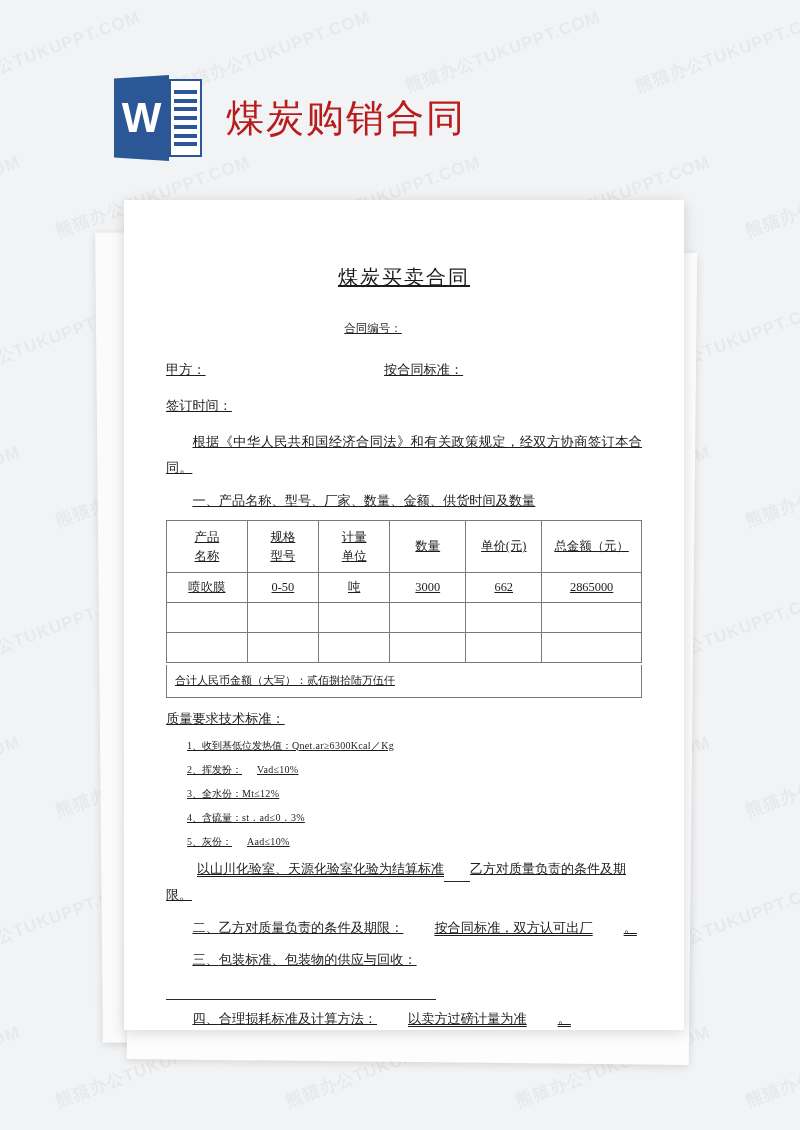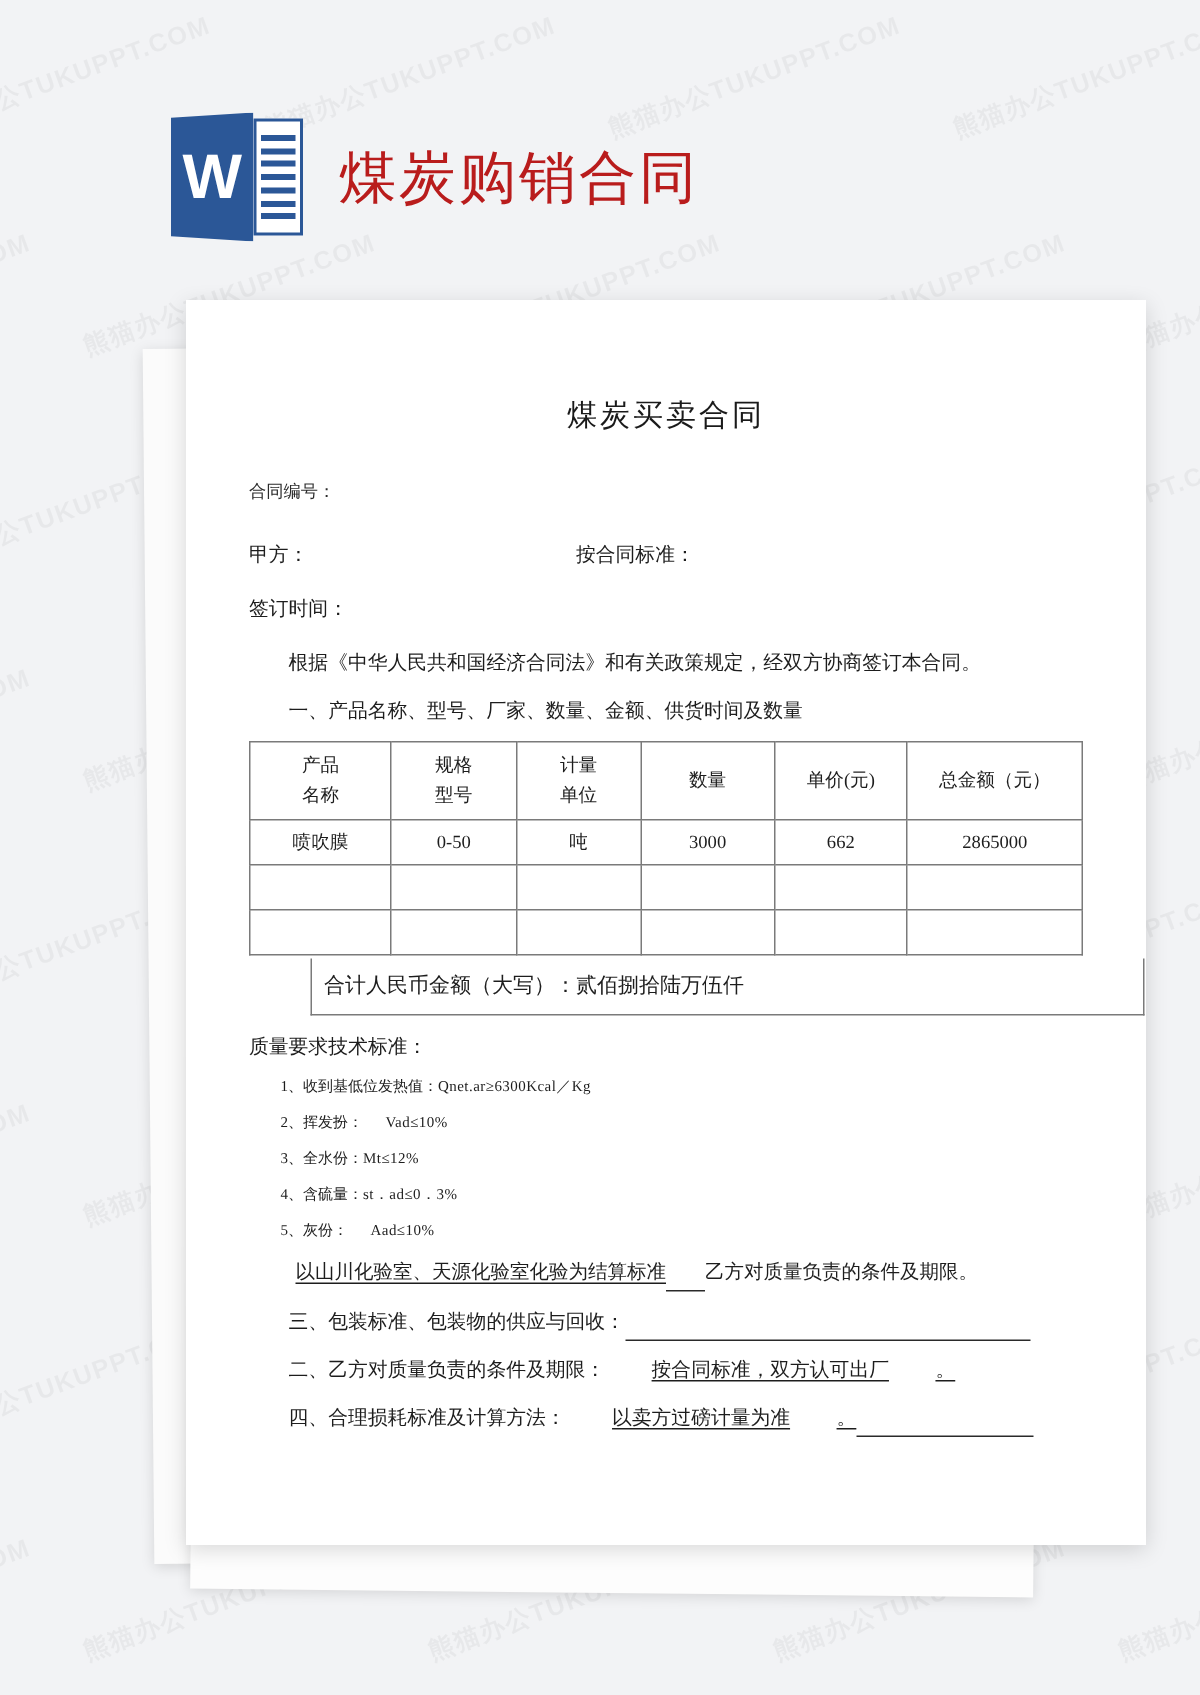--- a/index.html
+++ b/index.html
@@ -111,43 +111,44 @@
     background: #fdfdfd;
     box-shadow: 0 2px 9px rgba(0,0,0,0.12);
     transform: rotate(0.6deg);
     z-index: 2;
   }
 
   
   #document-page {
     position: absolute;
     left: 124px; top: 200px;
-    width: 640px; height: 830px;
+    width: 560px; height: 830px;
     background: #ffffff;
     box-shadow: 0 3px 14px rgba(0,0,0,0.15);
     z-index: 4;
     overflow: hidden;
     color: #1d1d1d;
+    text-decoration: underline;
   }
   .page-inner {
     padding: 58px 42px 0 42px;
     font-size: 13.2px;
     line-height: 1.95;
   }
 
   .contract-title {
     text-align: center;
     font-size: 20px;
     letter-spacing: 2px;
     margin: 0 0 2px 0;
     font-weight: normal;
     color: #1a1a1a;
   }
   .contract-no {
-    text-align: left;
+    text-align: center;
     font-size: 11.5px;
     padding-right: 62px;
     margin-bottom: 18px;
     color: #2a2a2a;
     margin-top: 20px;
   }
 
   .party-row {
     display: flex;
     margin-bottom: 10px;
@@ -190,23 +191,22 @@
   td.col-spec   { width: 15%; }
   td.col-unit   { width: 15%; }
   td.col-qty    { width: 16%; }
   td.col-price  { width: 16%; }
   td.col-total  { width: 21%; }
   .hdr-stack span { display: block; }
 
   table.total-table {
     width: 100%;
     border-collapse: collapse;
-    font-size: 14px;
+    font-size: 11px;
     margin-bottom: 8px;
-    margin-left: 41px;
   }
   table.total-table td {
     border: 1px solid #7a7a7a;
     border-top: none;
     padding: 5px 8px;
     height: 30px;
     text-align: left;
   }
 
   .quality-head {
@@ -386,20 +386,20 @@
     <p class="quality-head">质量要求技术标准：</p>
 
     <p class="quality-item"><span>1、</span><span>收到基低位发热值：</span><span class="q-code">Qnet.ar≥6300Kcal／Kg</span></p>
     <p class="quality-item"><span>2、</span><span>挥发扮：</span><span class="q-gap"></span><span class="q-code">Vad≤10%</span></p>
     <p class="quality-item"><span>3、</span><span>全水份：</span><span class="q-code">Mt≤12%</span></p>
     <p class="quality-item"><span>4、</span><span>含硫量：</span><span class="q-code">st．ad≤0．3%</span></p>
     <p class="quality-item"><span>5、</span><span>灰份：</span><span class="q-gap"></span><span class="q-code">Aad≤10%</span></p>
 
     <p class="settle-line"><span class="u">以山川化验室、天源化验室化验为结算标准</span><span class="u-blank" style="width:26px"></span><span>乙方对质量负责的条件及期限。</span></p>
 
+    <p class="clause"><span>二、</span><span>乙方对质量负责的条件及期限：</span><span class="u">按合同标准，双方认可出厂</span><span class="u">。</span></p>
+
     <p class="clause"><span>三、</span><span>包装标准、包装物的供应与回收：</span><span class="u-blank" style="width:270px"></span></p>
-
-    <p class="clause"><span>二、</span><span>乙方对质量负责的条件及期限：</span><span class="u">按合同标准，双方认可出厂</span><span class="u">。</span></p>
 
     <p class="clause"><span>四、</span><span>合理损耗标准及计算方法：</span><span class="u">以卖方过磅计量为准</span><span class="u">。</span><span class="u-blank" style="width:118px"></span></p>
 
   </div>
 </div>
 
 </body></html>

